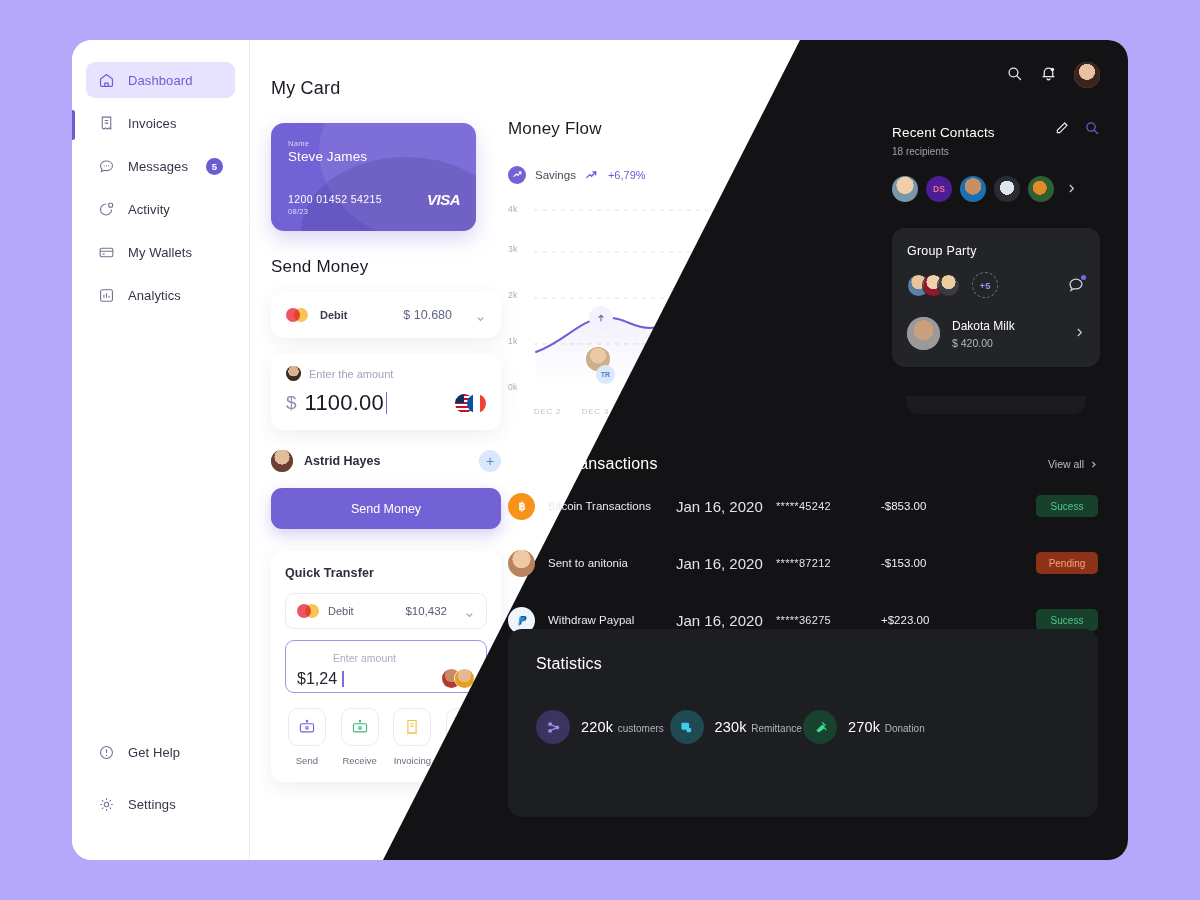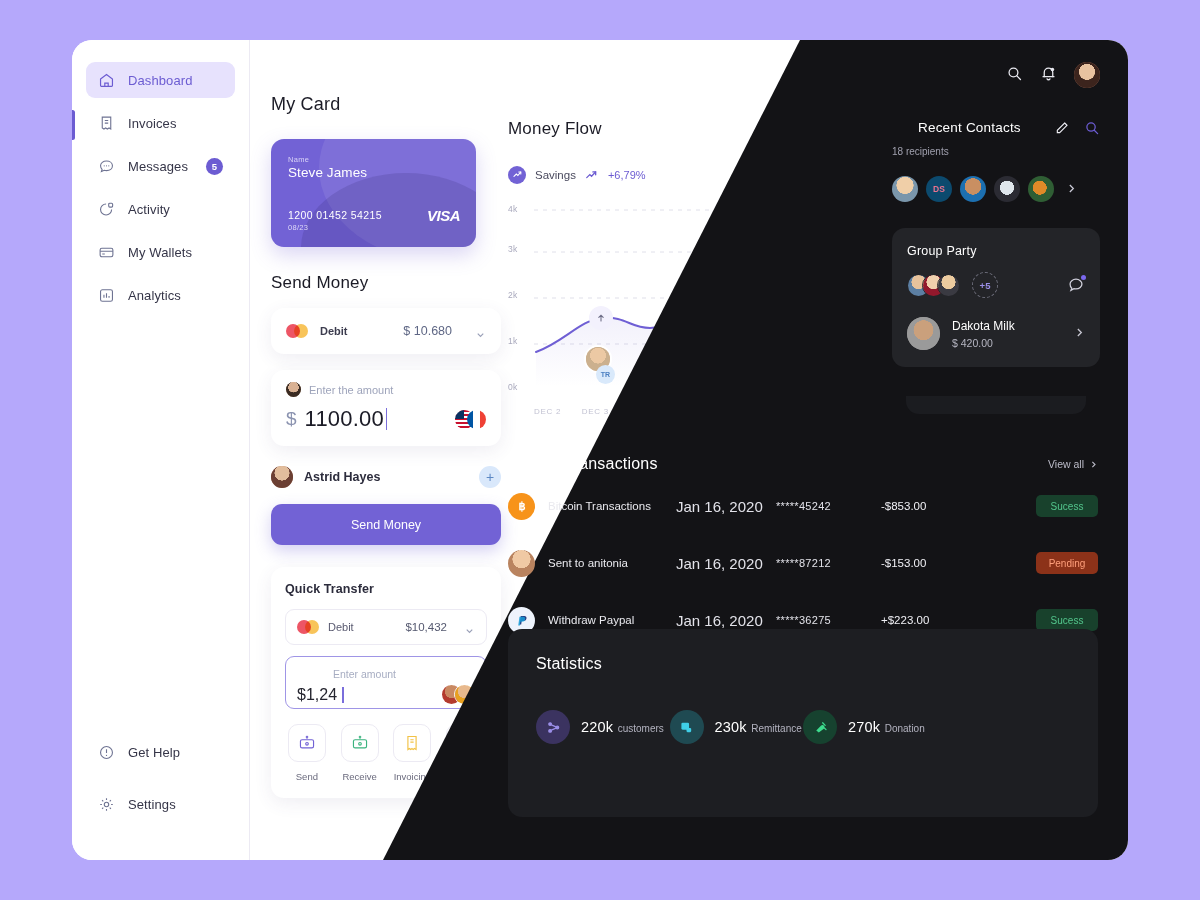--- a/index.html
+++ b/index.html
@@ -49,21 +49,21 @@
   .nav-ico { width:17px; height:17px; flex:0 0 17px; display:block; }
   .badge {
     margin-left:auto; width:17px; height:17px; border-radius:50%;
     background:#6c5cd2; color:#fff; font-size:9.5px; font-weight:700;
     display:flex; align-items:center; justify-content:center;
   }
   .nav-bottom { position:absolute; left:14px; bottom:22px; width:150px; }
   .nav-bottom .nav-item { margin-bottom:16px; }
 
   
-  #colLeft { position:absolute; left:199px; top:16px; width:230px; z-index:3; }
+  #colLeft { position:absolute; left:199px; top:0; width:230px; z-index:3; }
   .sec-title { font-size:18px; font-weight:500; color:#1b1b26; letter-spacing:.2px; }
 
   .credit-card {
     position:relative; width:205px; height:108px; border-radius:13px;
     background:#7262d5; overflow:hidden; color:#fff;
     box-shadow:0 8px 20px rgba(110,92,210,.25);
   }
   .cc-wave1 {
     position:absolute; width:260px; height:190px; border-radius:50%;
     background:rgba(255,255,255,.085); left:48px; top:-66px;
@@ -229,27 +229,27 @@
   .st-item { display:flex; align-items:center; gap:11px; width:25%; }
   .st-circ { width:34px; height:34px; border-radius:50%; flex:0 0 34px;
              display:flex; align-items:center; justify-content:center;}
   .st-num { font-size:14.5px; color:#fff; letter-spacing:.2px;}
   .st-cap { font-size:10px; color:#b3b3c0; margin-top:3px;}
 
   
   #colRight { position:absolute; left:820px; top:0; width:208px; z-index:6; }
   .hdr-icons { display:flex; align-items:center; gap:17px; justify-content:flex-end; padding-top:22px;}
   .hdr-av { width:26px; height:26px; border-radius:50%; overflow:hidden; background:#a8705c; position:relative;}
-  .rc-head { display:flex; align-items:flex-start; margin-top:32px;margin-left:26px;}
+  .rc-head { display:flex; align-items:flex-end; margin-top:32px;}
   .rc-title { font-size:13.5px; color:#fff; font-weight:500; letter-spacing:.2px;}
   .rc-actions { margin-left:auto; display:flex; align-items:center; gap:15px;}
   .rc-sub { font-size:10px; color:#a0a0ae; margin-top:6px;}
   .rc-avrow { display:flex; align-items:center; gap:8px; margin-top:19px;}
   .rc-av { width:26px; height:26px; border-radius:50%; overflow:hidden; position:relative; flex:0 0 26px;}
-  .rc-ds { background:#0c4a6e; color:#e8738f; font-size:8.5px; font-weight:700;
+  .rc-ds { background:#4c1d95; color:#e8738f; font-size:8.5px; font-weight:700;
            display:flex; align-items:center; justify-content:center; }
   .rc-underline { position:absolute; left:79px; top:212px; width:21px; height:2.5px; background:#6c5cd2; border-radius:2px;}
 
   .gp-card { margin-top:26px; background:#232428; border-radius:13px; padding:16px 15px 17px; position:relative;}
   .gp-title { font-size:12.5px; color:#fff; font-weight:500; letter-spacing:.2px;}
   .gp-row { display:flex; align-items:center; margin-top:14px; }
   .gp-stack { display:flex; }
   .gp-stack .s { width:23px; height:23px; border-radius:50%; overflow:hidden; position:relative; border:1.5px solid #232428;}
   .gp-stack .s:not(:first-child){ margin-left:-8px; }
   .gp-plus {

